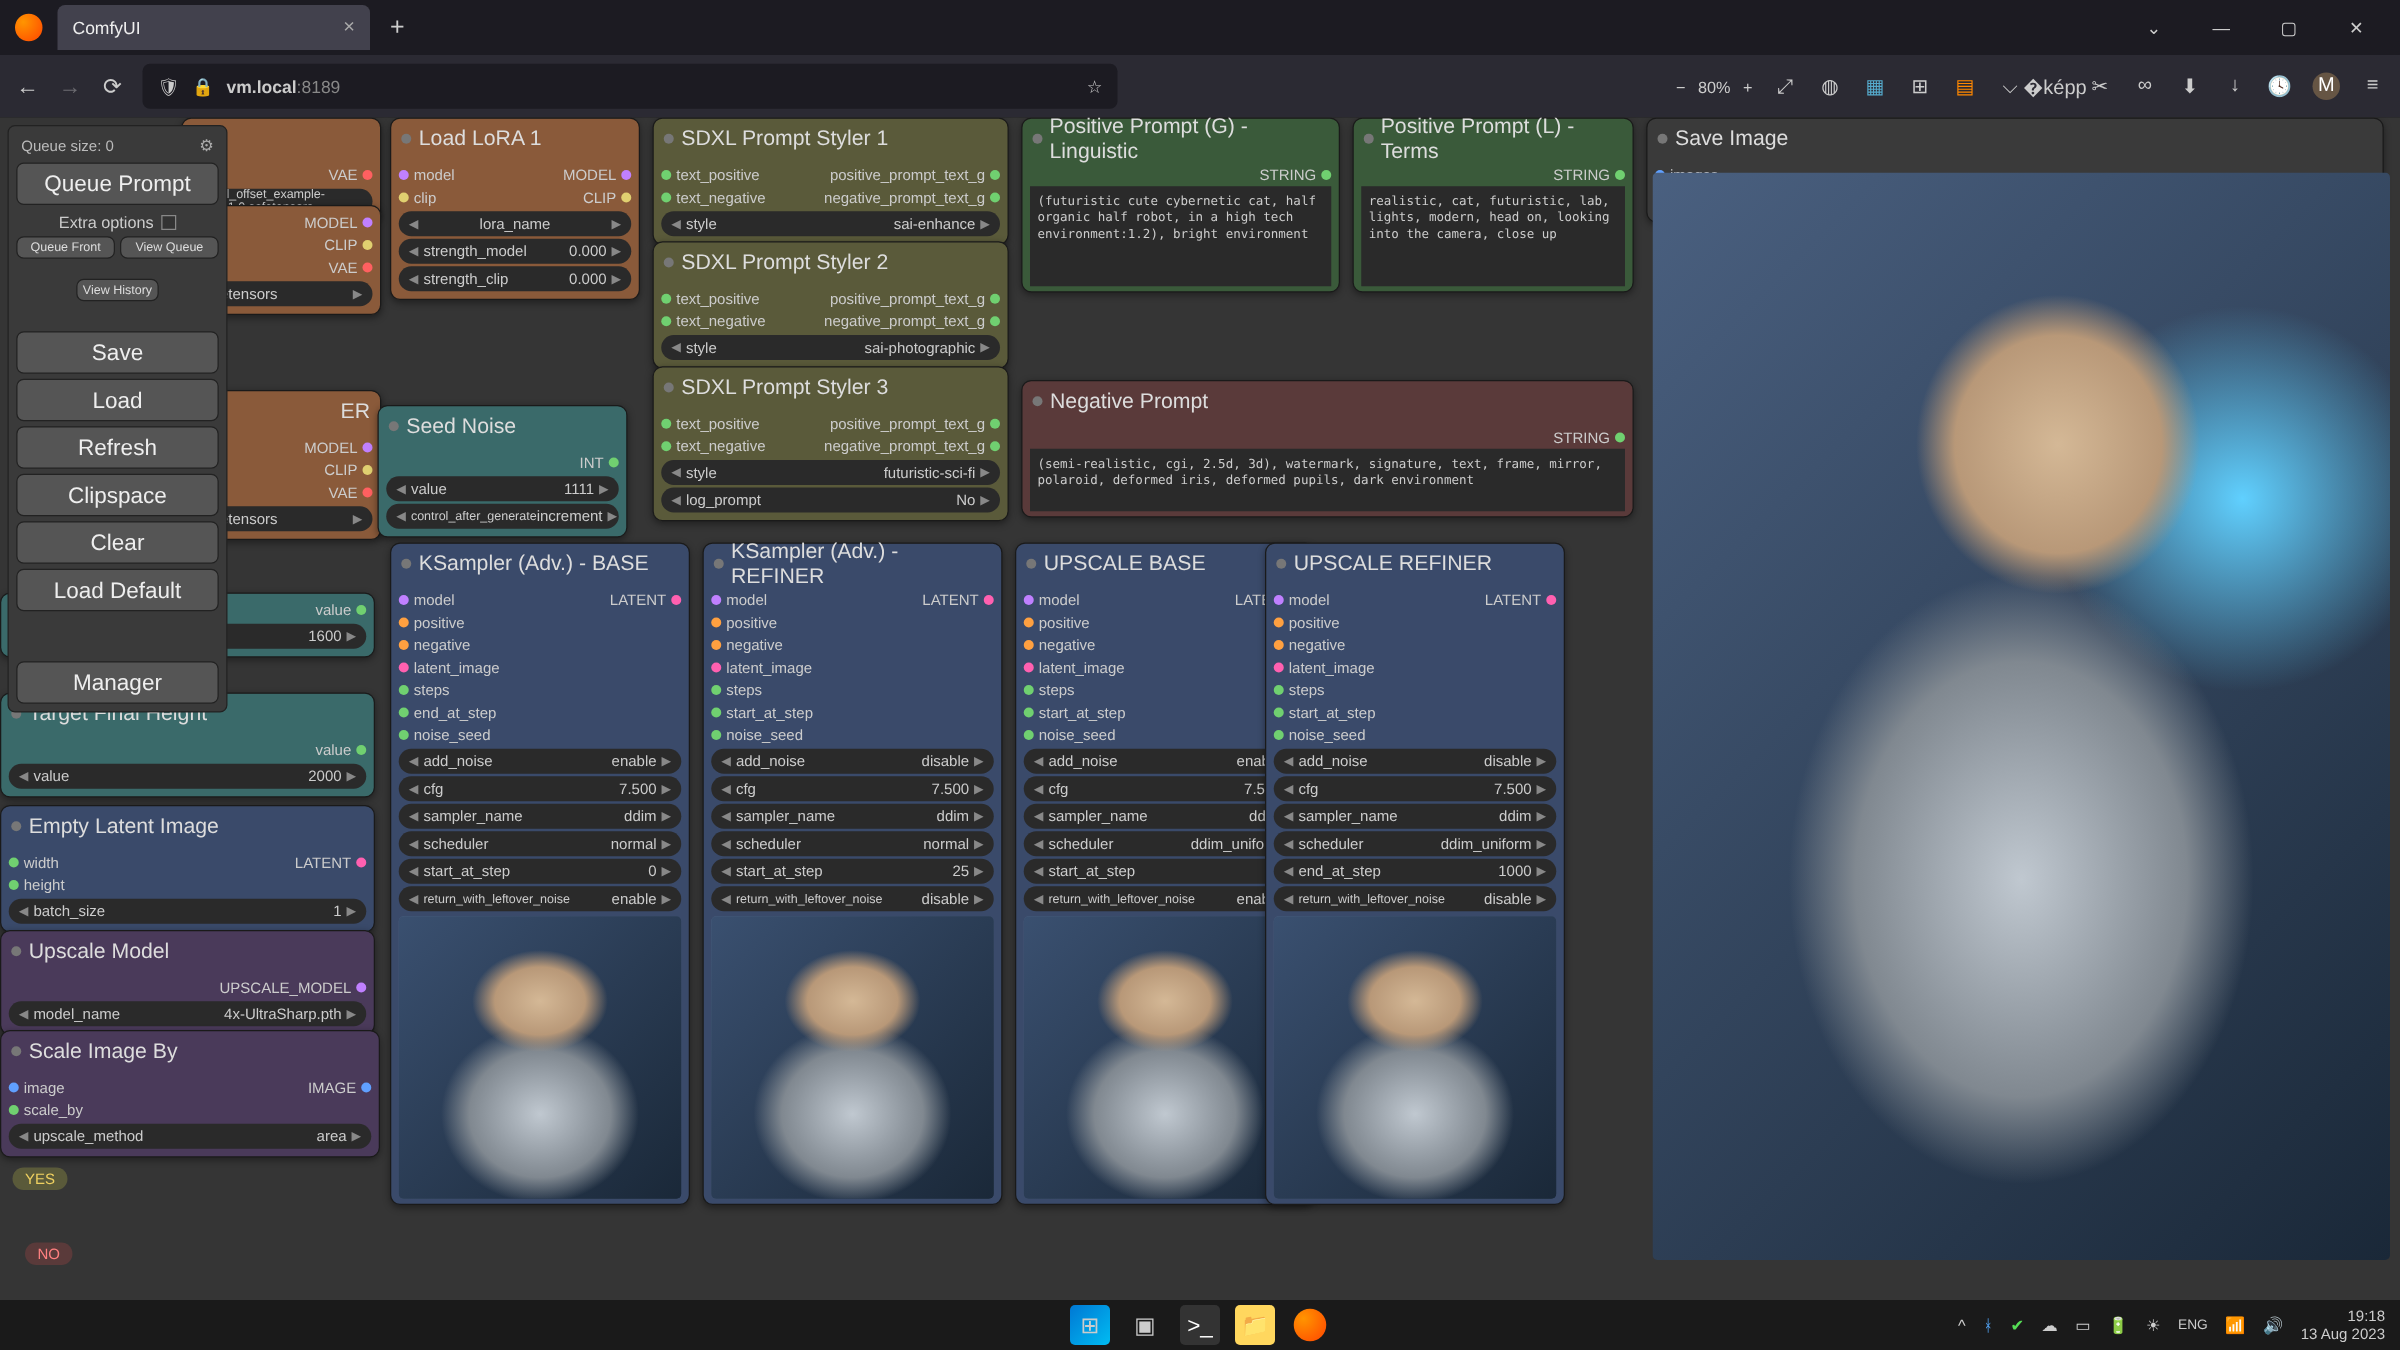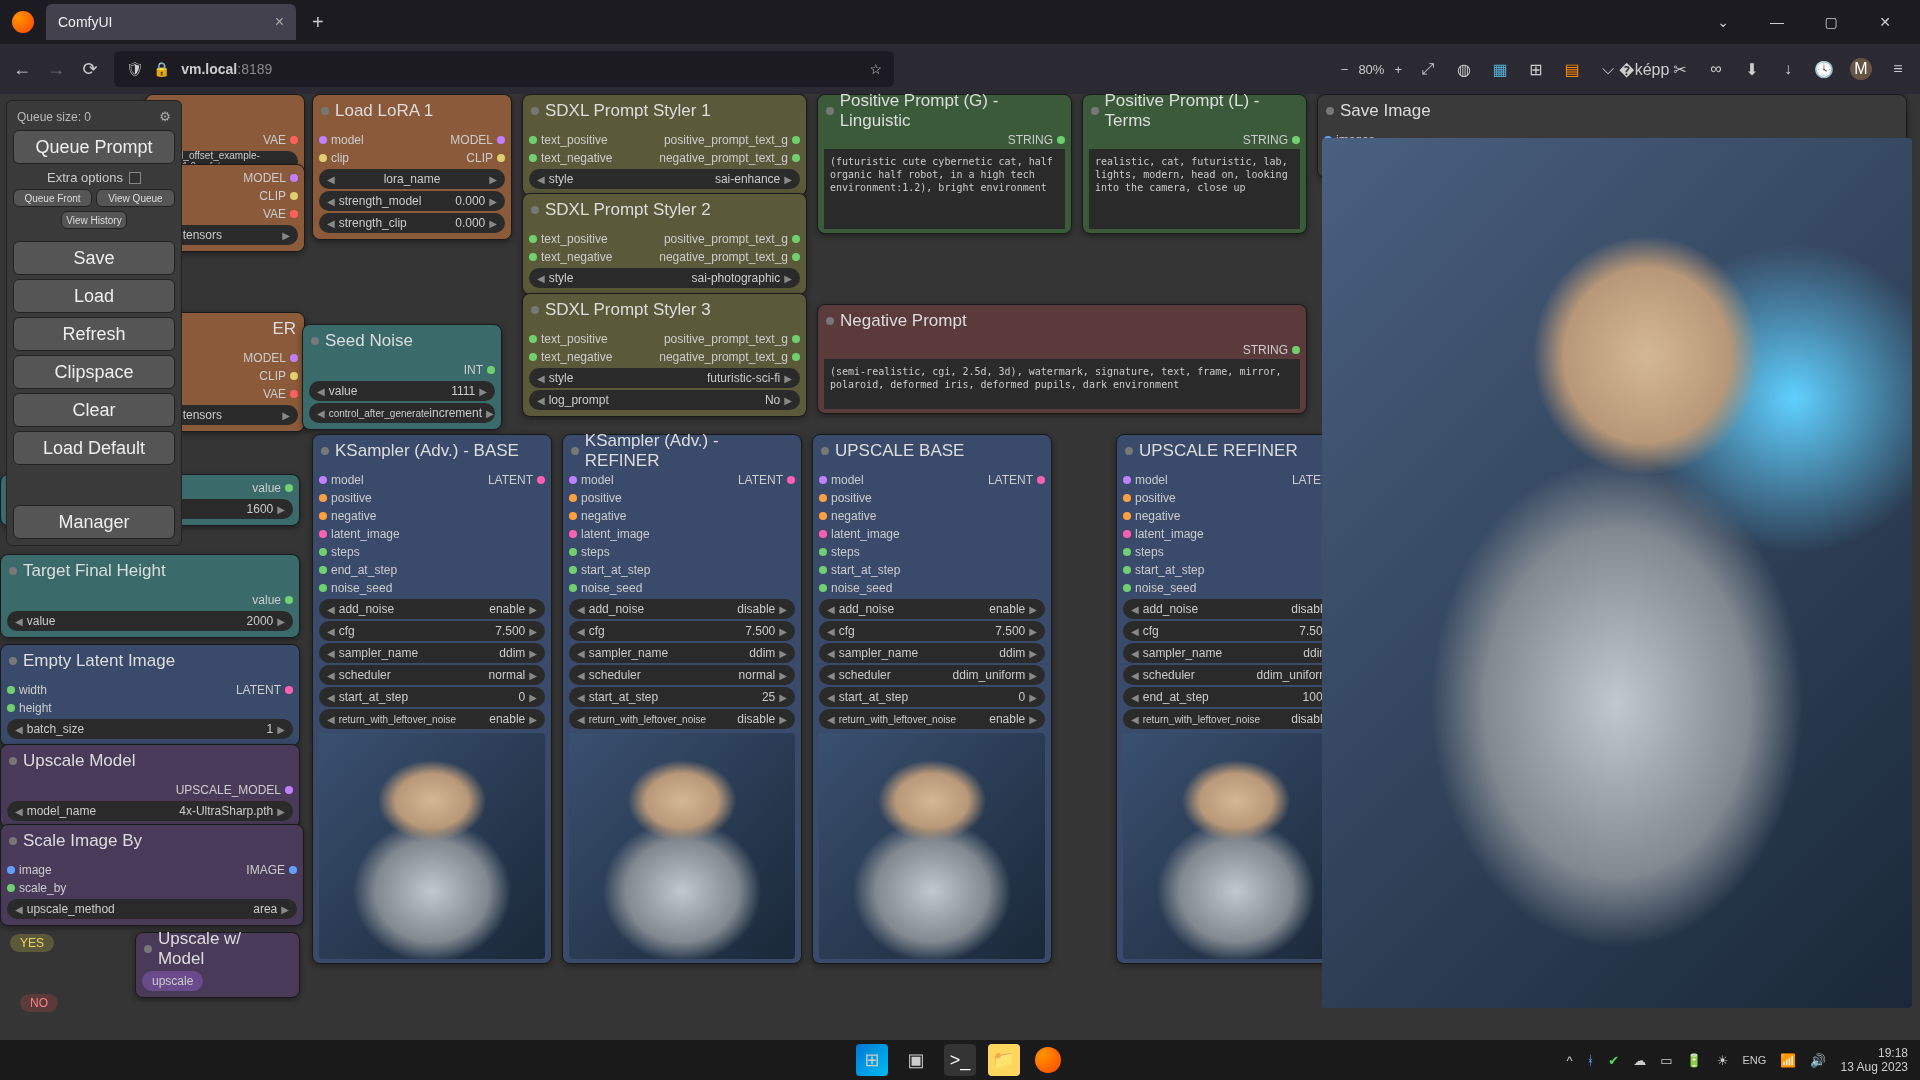--- a/index.html
+++ b/index.html
@@ -112,21 +112,21 @@
     <div class="btn-lg">Queue Prompt</div>
     <div class="chk-row">
         <span>Extra options</span>
         <span class="chk"></span>
       </div>
     <div class="btn-sm-row">
         <div class="btn-sm">Queue Front</div>
         <div class="btn-sm">View Queue</div>
       </div>
     <div class="btn-sm-row">
-        <div class="btn-sm" style="flex:0 0 auto;padding:0 4px;margin:0 auto">View History</div>
+        <div class="btn-sm" style="flex:0 0 auto;padding:0 4px;margin:12px auto">View History</div>
       </div>
     <div class="btn-lg" style="margin-top:12px">Save</div>
     <div class="btn-lg">Load</div>
     <div class="btn-lg">Refresh</div>
     <div class="btn-lg">Clipspace</div>
     <div class="btn-lg">Clear</div>
     <div class="btn-lg">Load Default</div>
     <div class="btn-lg" style="margin-top:40px">Manager</div>
   </div>
 
@@ -320,27 +320,20 @@
           </span>
         </div>
       <div class="widget">
           <span class="arr">◀</span>
           <span style="margin-right:auto;margin-left:4px">upscale_method</span>
           <span>area</span>
           <span class="arr" style="margin-left:4px">▶</span>
         </div>
     </div>
   </div>
-  <div class="node b-purple" style="left:135px;top:838px;width:165px">
-    <div class="nh">
-        <span class="nh-dot"></span>
-        <span>Upscale w/ Model</span>
-      </div>
-    <div class="nb"><span class="widget" style="background:#6a4a8a;border-radius:10px;display:inline-flex;padding:2px 10px">upscale</span></div>
-  </div>
   <div style="position:absolute;left:10px;top:840px"><span class="pill">YES</span></div>
   <div style="position:absolute;left:20px;top:900px"><span class="pill pill-no">NO</span></div>
 
   <div class="node b-orange" style="left:312px;top:0;width:200px">
     <div class="nh">
         <span class="nh-dot"></span>
         <span>Load LoRA 1</span>
       </div>
     <div class="nb">
       <div class="row">
@@ -841,21 +834,21 @@
           <span class="arr">◀</span>
           <span style="margin-right:auto;margin-left:4px;font-size:10px">return_with_leftover_noise</span>
           <span>enable</span>
           <span class="arr" style="margin-left:4px">▶</span>
         </div>
       <div class="preview">
           <div class="cat"></div>
         </div>
     </div>
     </div>
-    <div class="node b-blue" style="left:1116px;top:340px;width:240px">
+    <div class="node b-blue" style="left:1012px;top:340px;width:240px">
     <div class="nh">
         <span class="nh-dot"></span>
         <span>UPSCALE REFINER</span>
       </div>
     <div class="nb">
       <div class="row">
           <span class="port">
             <span class="pd p-pur"></span>
             <span>model</span>
           </span>

